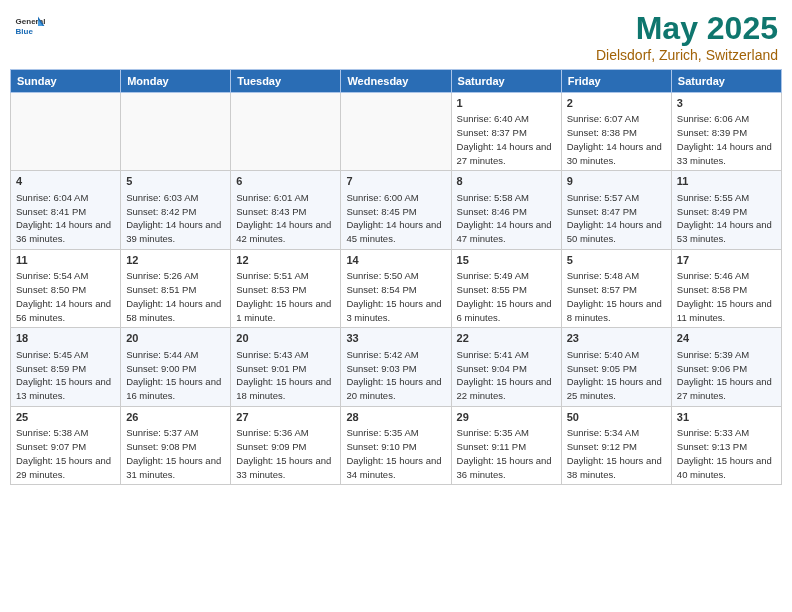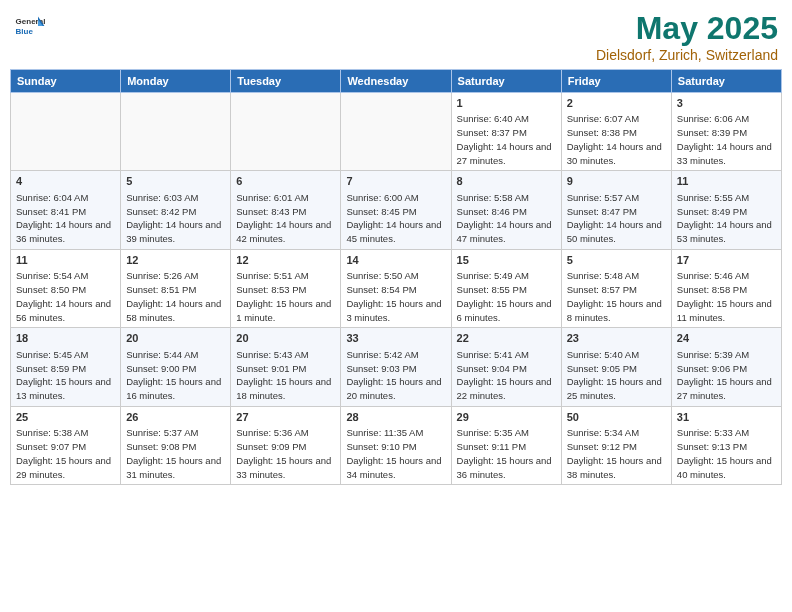--- a/index.html
+++ b/index.html
@@ -308,21 +308,21 @@
         </td>
         <td>
           <span class="day-number">27</span>
           <div class="day-info">Sunrise: 5:36 AM
 Sunset: 9:09 PM
 Daylight: 15 hours
 and 33 minutes.</div>
         </td>
         <td>
           <span class="day-number">28</span>
-          <div class="day-info">Sunrise: 11:35 AM
+          <div class="day-info">Sunrise: 5:35 AM
 Sunset: 9:10 PM
 Daylight: 15 hours
 and 34 minutes.</div>
         </td>
         <td>
           <span class="day-number">29</span>
           <div class="day-info">Sunrise: 5:35 AM
 Sunset: 9:11 PM
 Daylight: 15 hours
 and 36 minutes.</div>

